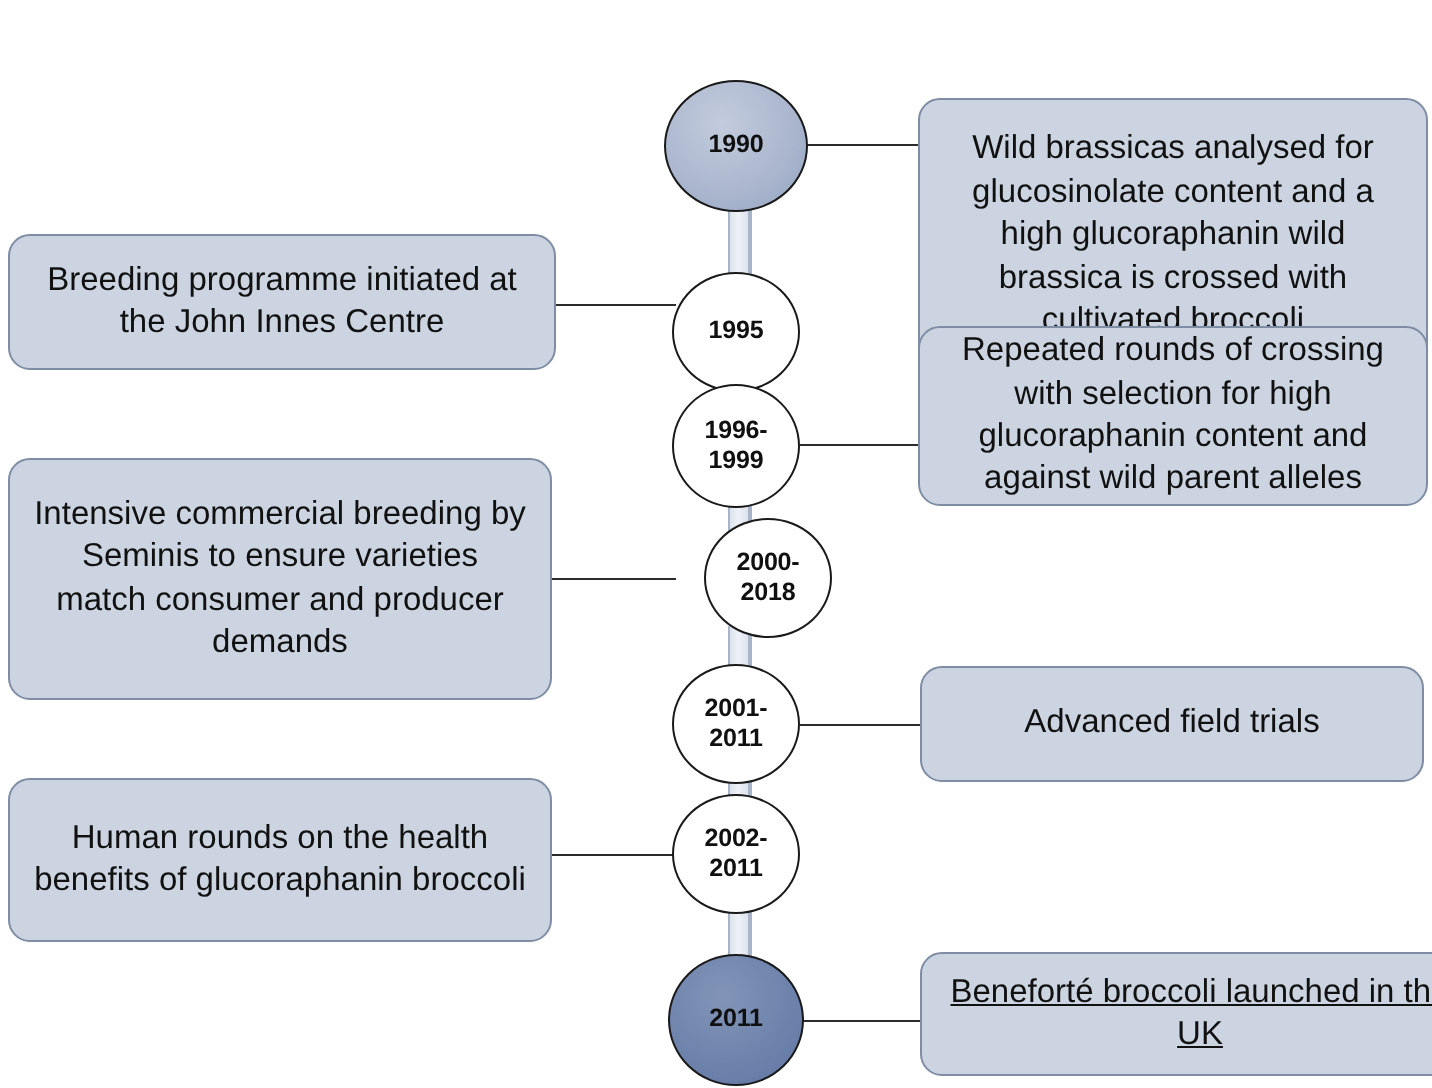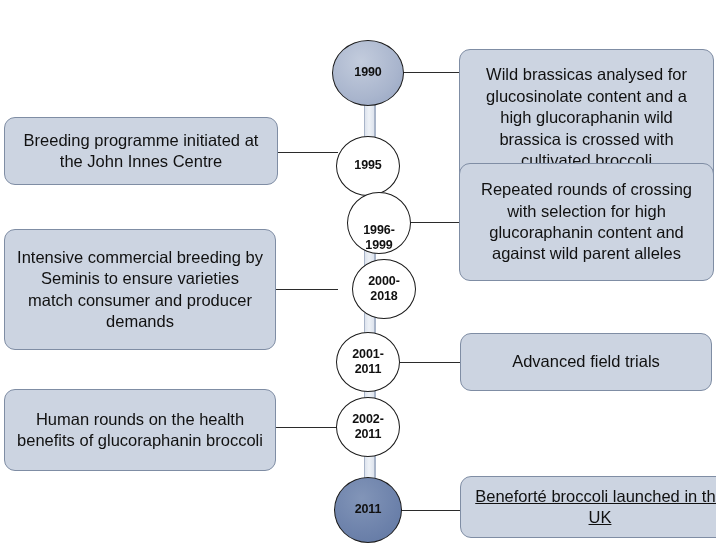--- a/index.html
+++ b/index.html
@@ -100,21 +100,21 @@
   <div class="lead" style="left:400px;top:510px;width:62px;"></div>
 
   <div class="node accent-light" style="left:332px;top:40px;width:72px;height:66px;">
     <span>1990</span>
   </div>
 
   <div class="node plain" style="left:336px;top:136px;width:64px;height:60px;">
     <span>1995</span>
   </div>
 
-  <div class="node plain" style="left:347px;top:192px;width:64px;height:62px;justify-content:flex-end;">
+  <div class="node plain" style="left:336px;top:192px;width:64px;height:62px;">
     <span>1996-</span>
     <span>1999</span>
   </div>
 
   <div class="node plain" style="left:352px;top:259px;width:64px;height:60px;">
     <span>2000-</span>
     <span>2018</span>
   </div>
 
   <div class="node plain" style="left:336px;top:332px;width:64px;height:60px;">
@@ -132,21 +132,21 @@
   </div>
 
   <div class="box" style="left:459px;top:2px;width:255px;height:138px;margin-top:47px;">
     <span>Wild brassicas analysed for glucosinolate content and a high glucoraphanin wild brassica is crossed with cultivated broccoli</span>
   </div>
 
   <div class="box" style="left:4px;top:117px;width:274px;height:68px;">
     <span>Breeding programme initiated at the John Innes Centre</span>
   </div>
 
-  <div class="box" style="left:459px;top:163px;width:255px;height:118px;">
+  <div class="box" style="left:459px;top:163px;width:255px;height:90px;">
     <span>Repeated rounds of crossing with selection for high glucoraphanin content and against wild parent alleles</span>
   </div>
 
   <div class="box" style="left:4px;top:229px;width:272px;height:121px;">
     <span>Intensive commercial breeding by Seminis to ensure varieties match consumer and producer demands</span>
   </div>
 
   <div class="box" style="left:460px;top:333px;width:252px;height:58px;">
     <span>Advanced field trials</span>
   </div>

